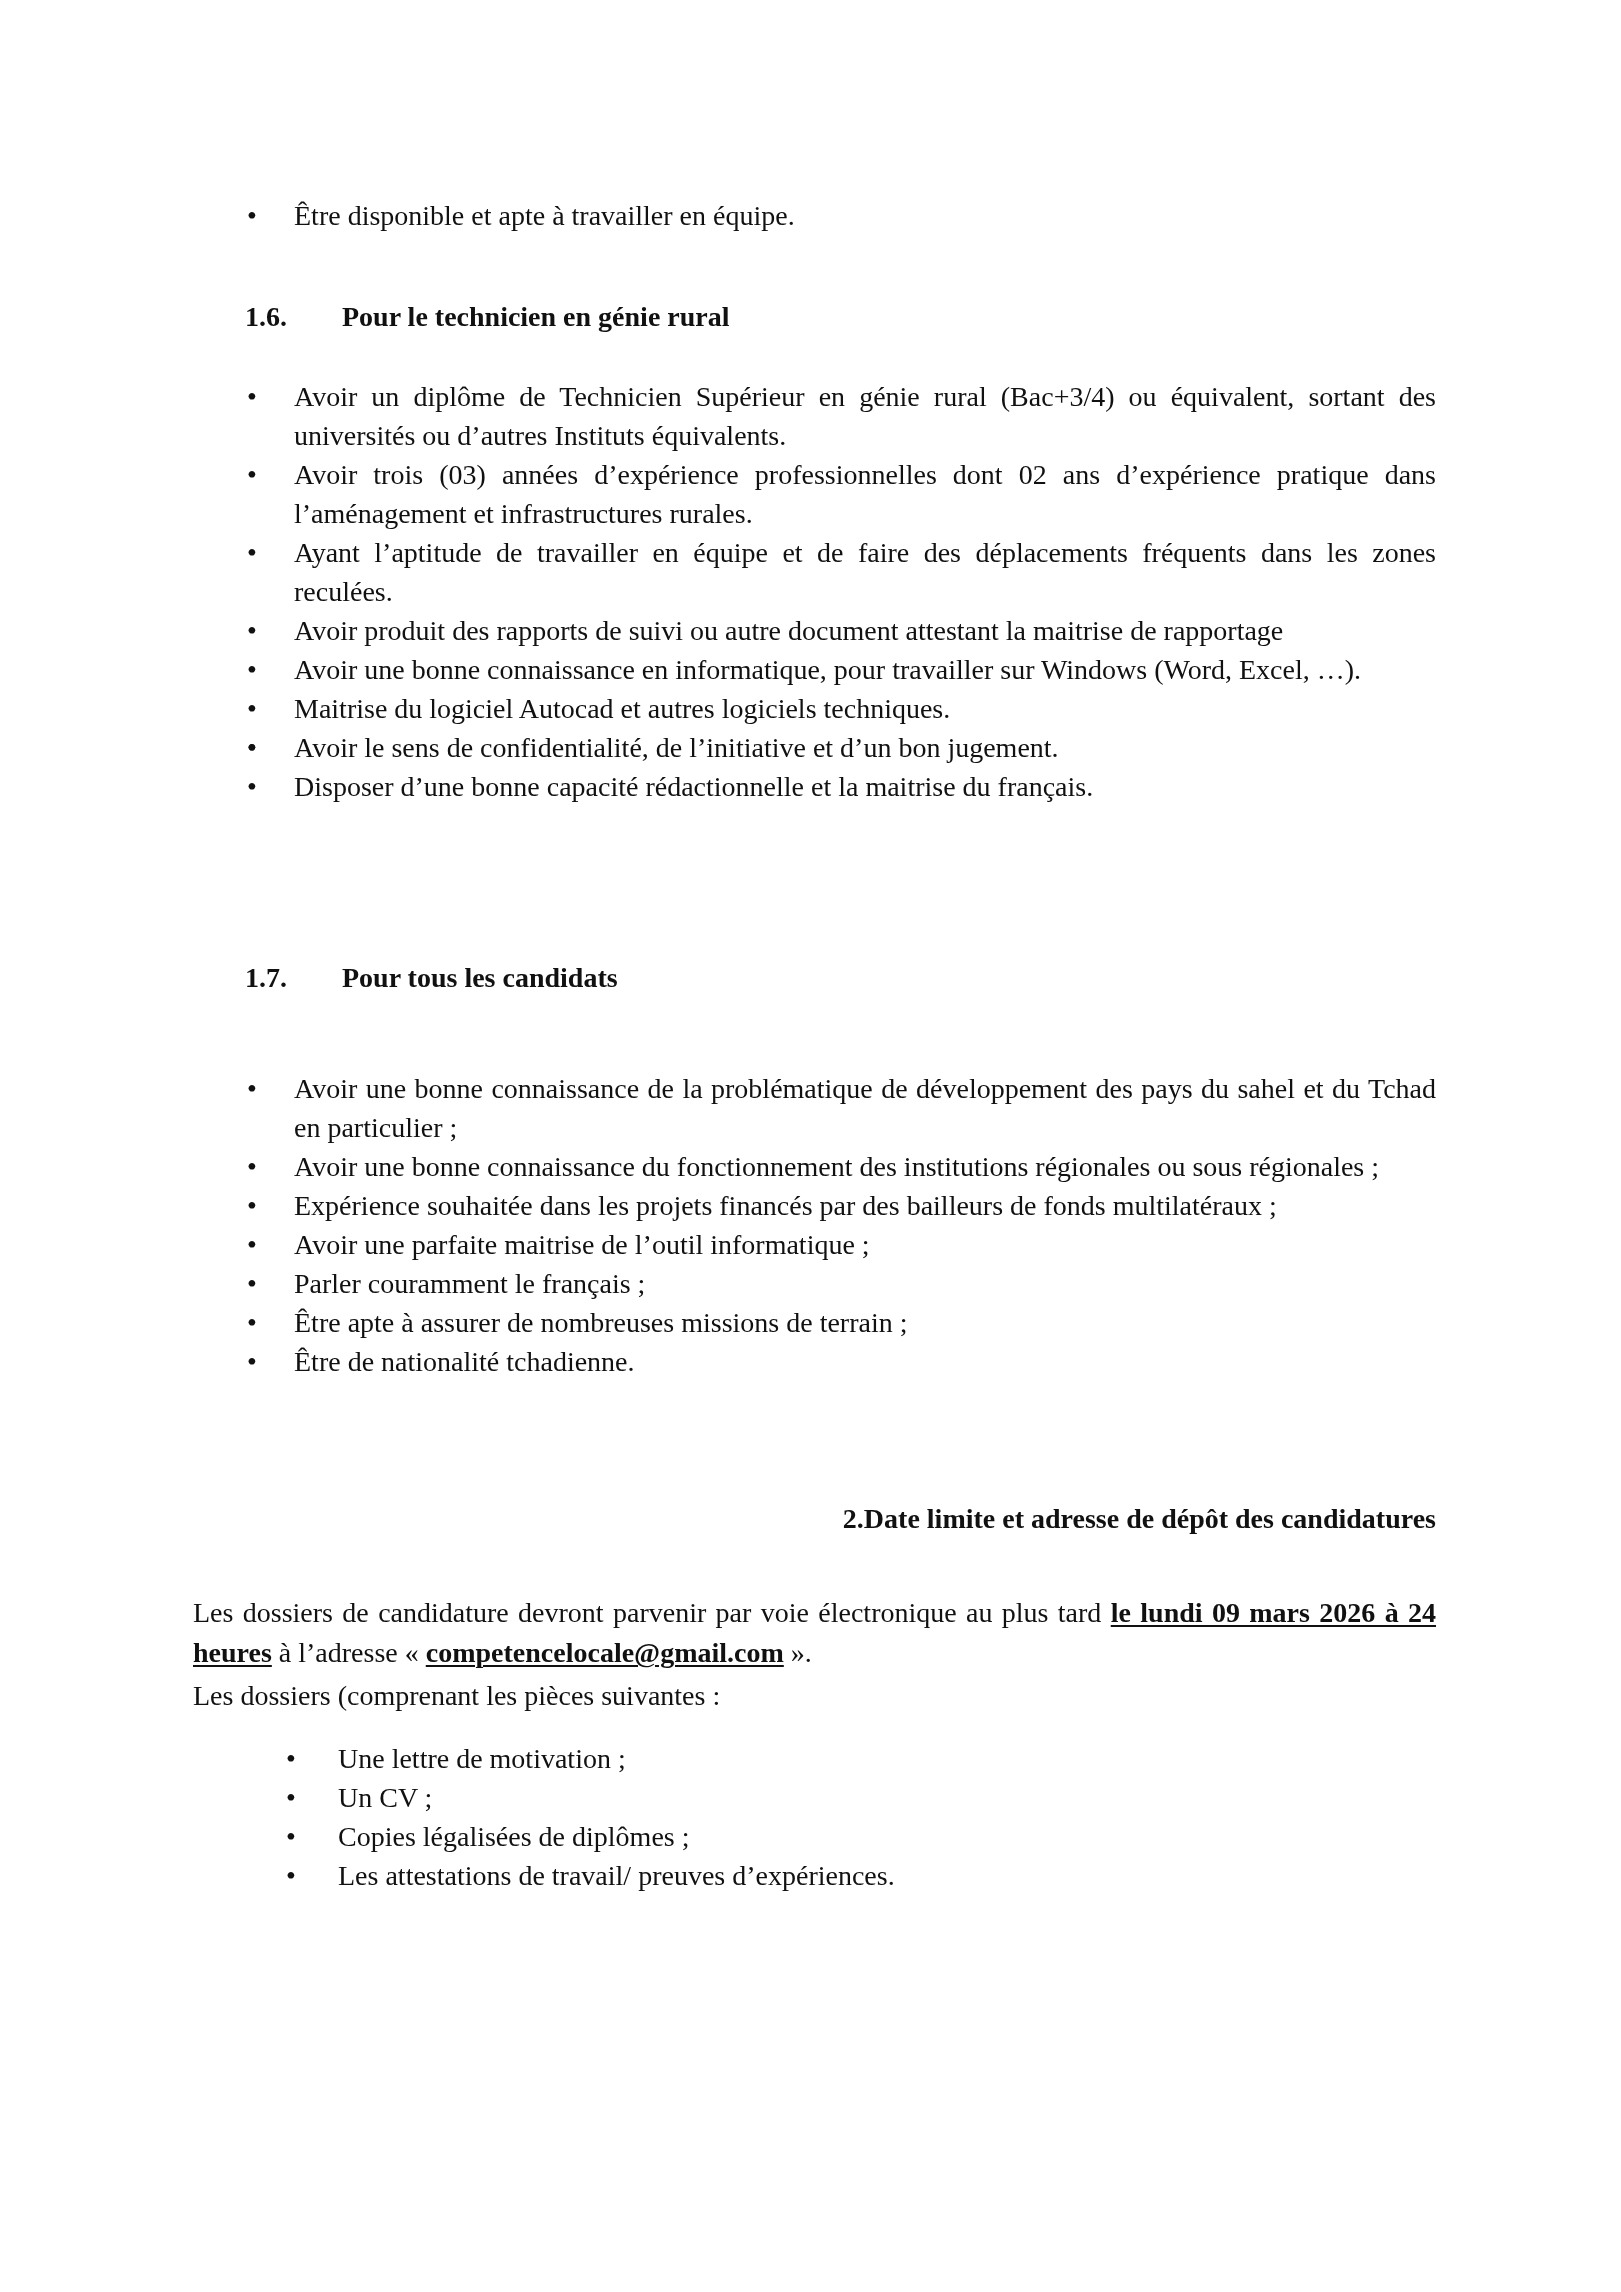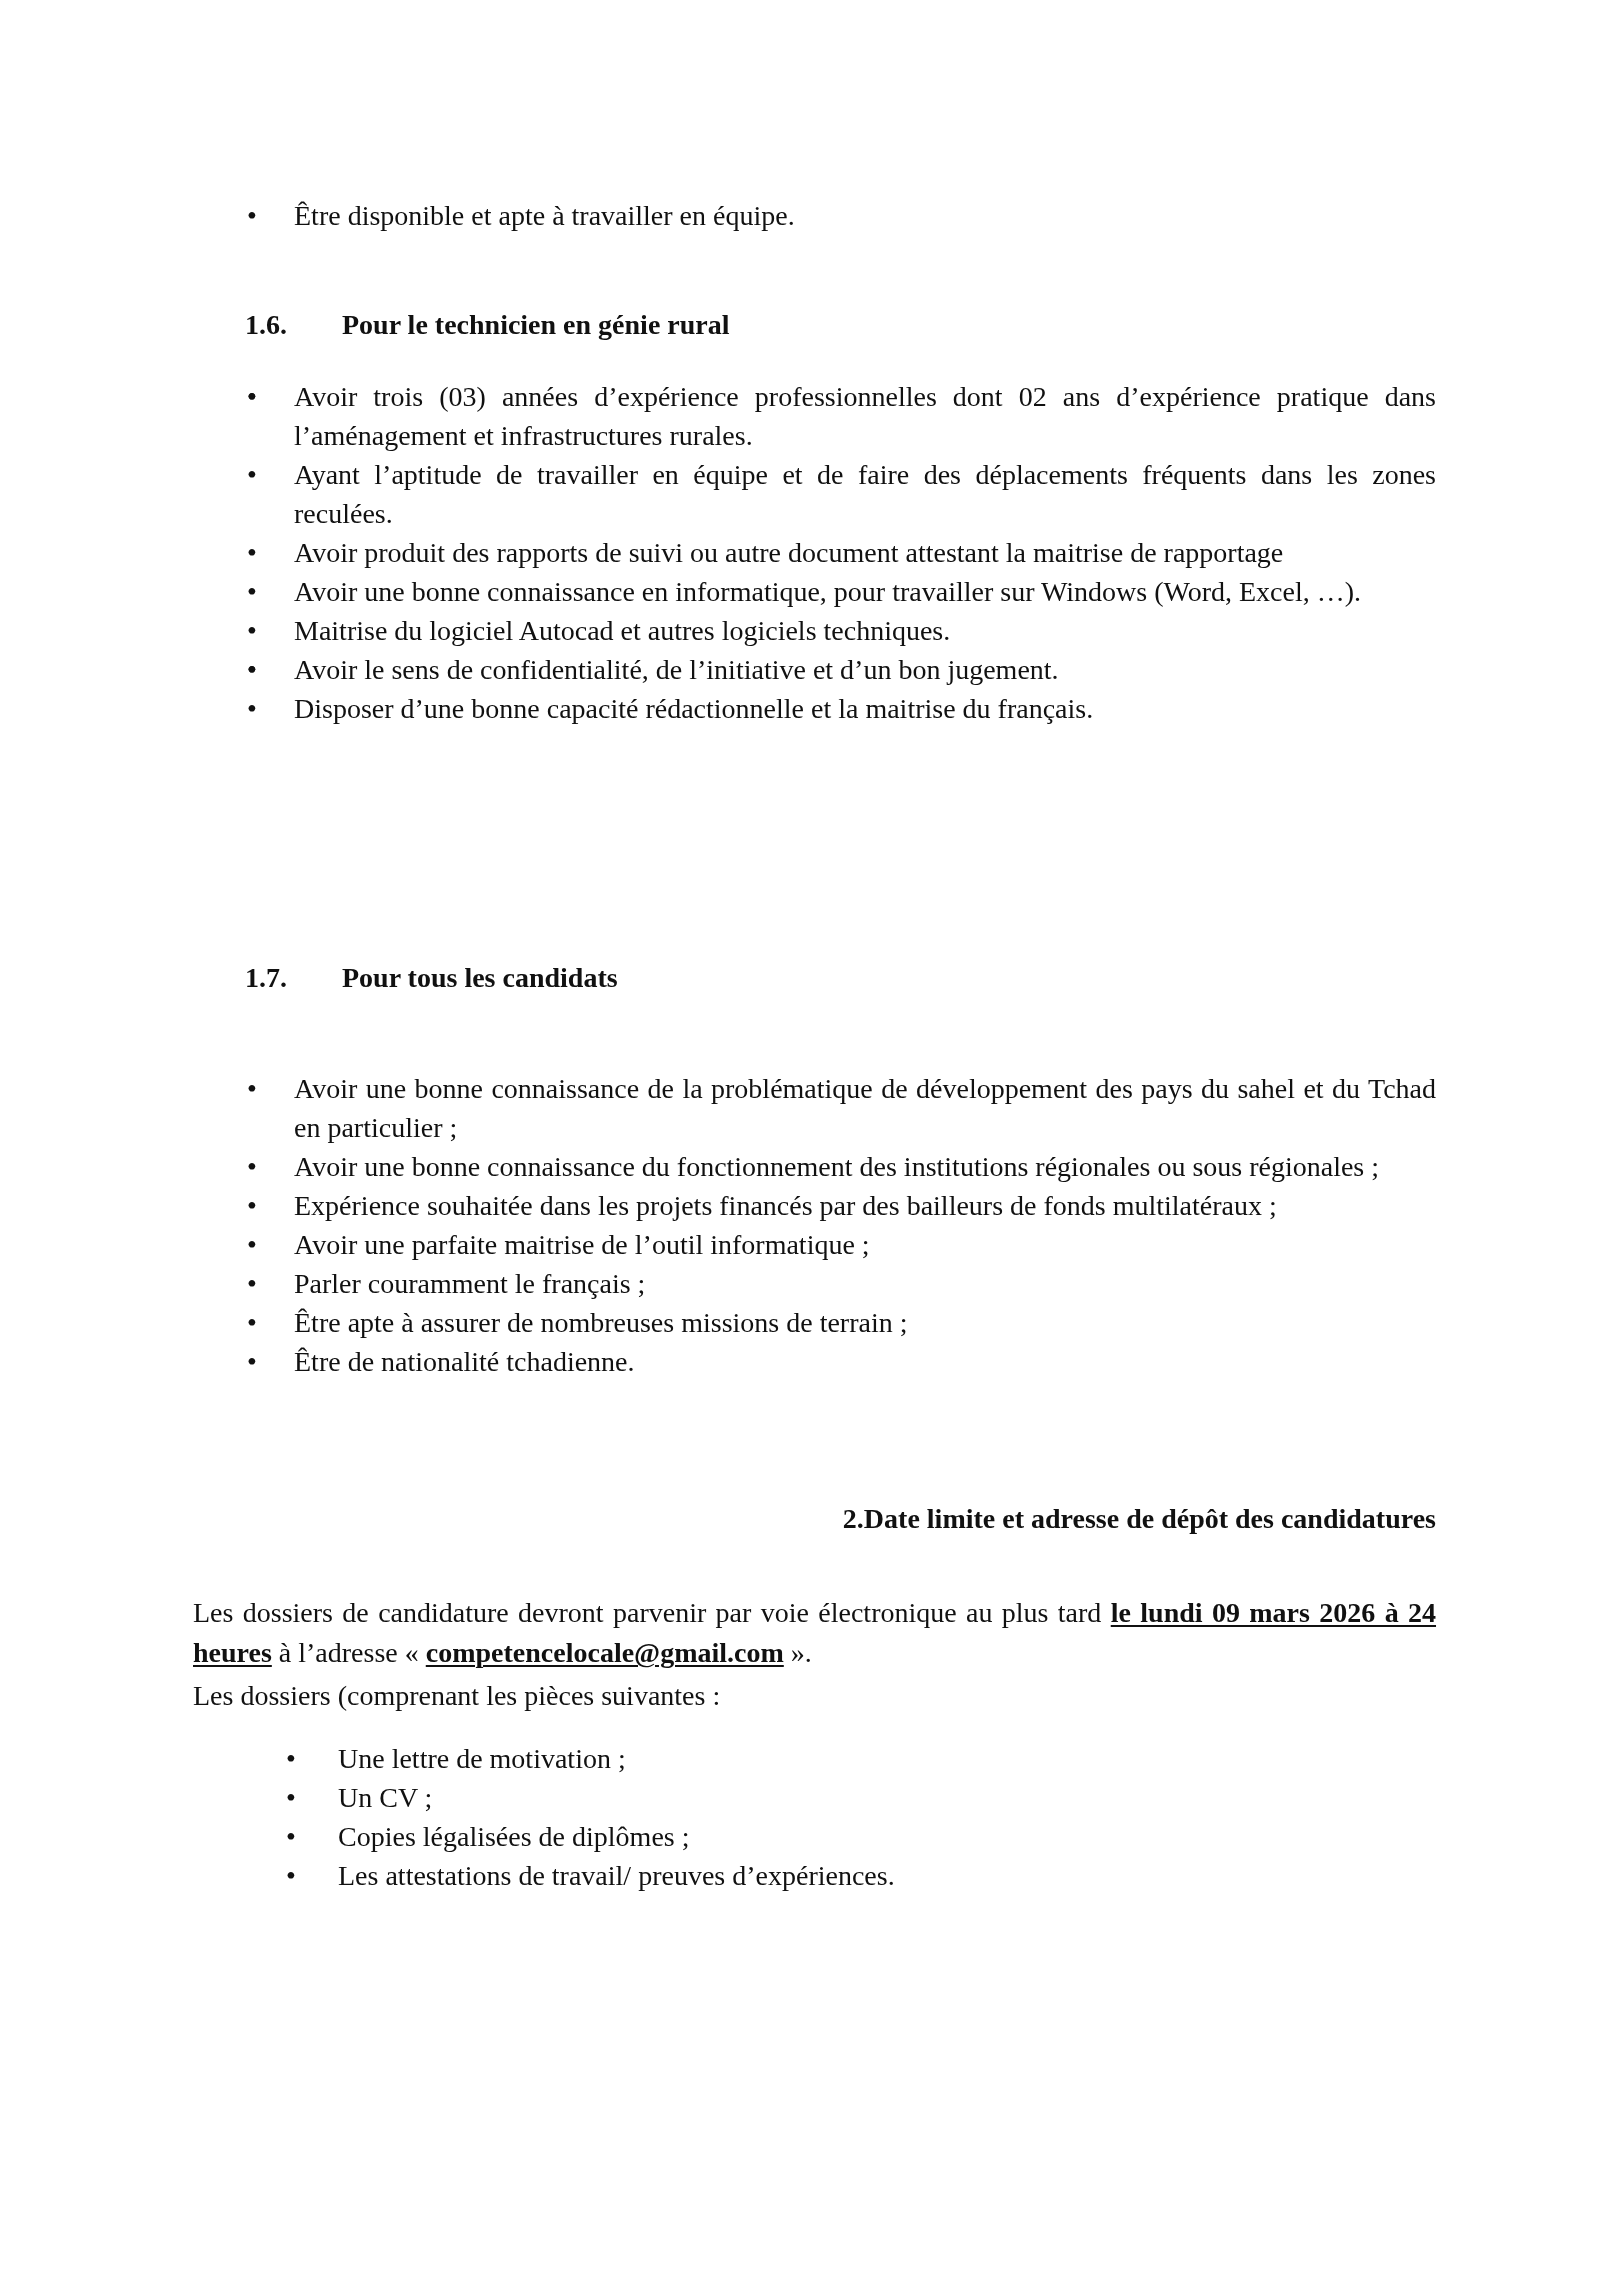--- a/index.html
+++ b/index.html
@@ -17,23 +17,23 @@
 </style>
 </head>
 <body>
 
 <div class="page">
 
   <ul class="bul blk" style="top:196px;">
     <li><span class="dot">•</span><span>Être disponible et apte à travailler en équipe.</span></li>
   </ul>
 
-  <h3 class="blk" style="top:305px;"><span class="num">1.6.</span><span>Pour le technicien en génie rural</span></h3>
+  <h3 class="blk" style="top:297px;"><span class="num">1.6.</span><span>Pour le technicien en génie rural</span></h3>
   <ul class="bul blk" id="list16" style="top:377px;">
-      <li><span class="dot">•</span></li>
+      <li><span class="dot">•</span><span>Avoir un diplôme de Technicien Supérieur en génie rural (Bac+3/4) ou équivalent, sortant des universités ou d’autres Instituts équivalents.</span></li>
       <li><span class="dot">•</span><span>Avoir trois (03) années d’expérience professionnelles dont 02 ans d’expérience pratique dans l’aménagement et infrastructures rurales.</span></li>
       <li><span class="dot">•</span><span>Ayant l’aptitude de travailler en équipe et de faire des déplacements fréquents dans les zones reculées.</span></li>
       <li><span class="dot">•</span><span>Avoir produit des rapports de suivi ou autre document attestant la maitrise de rapportage</span></li>
       <li><span class="dot">•</span><span>Avoir une bonne connaissance en informatique, pour travailler sur Windows (Word, Excel, …).</span></li>
       <li><span class="dot">•</span><span>Maitrise du logiciel Autocad et autres logiciels techniques.</span></li>
       <li><span class="dot">•</span></li>
       <li><span class="dot">•</span><span>Avoir le sens de confidentialité, de l’initiative et d’un bon jugement.</span></li>
       <li><span class="dot">•</span><span>Disposer d’une bonne capacité rédactionnelle et la maitrise du français.</span></li>
     </ul>
 

